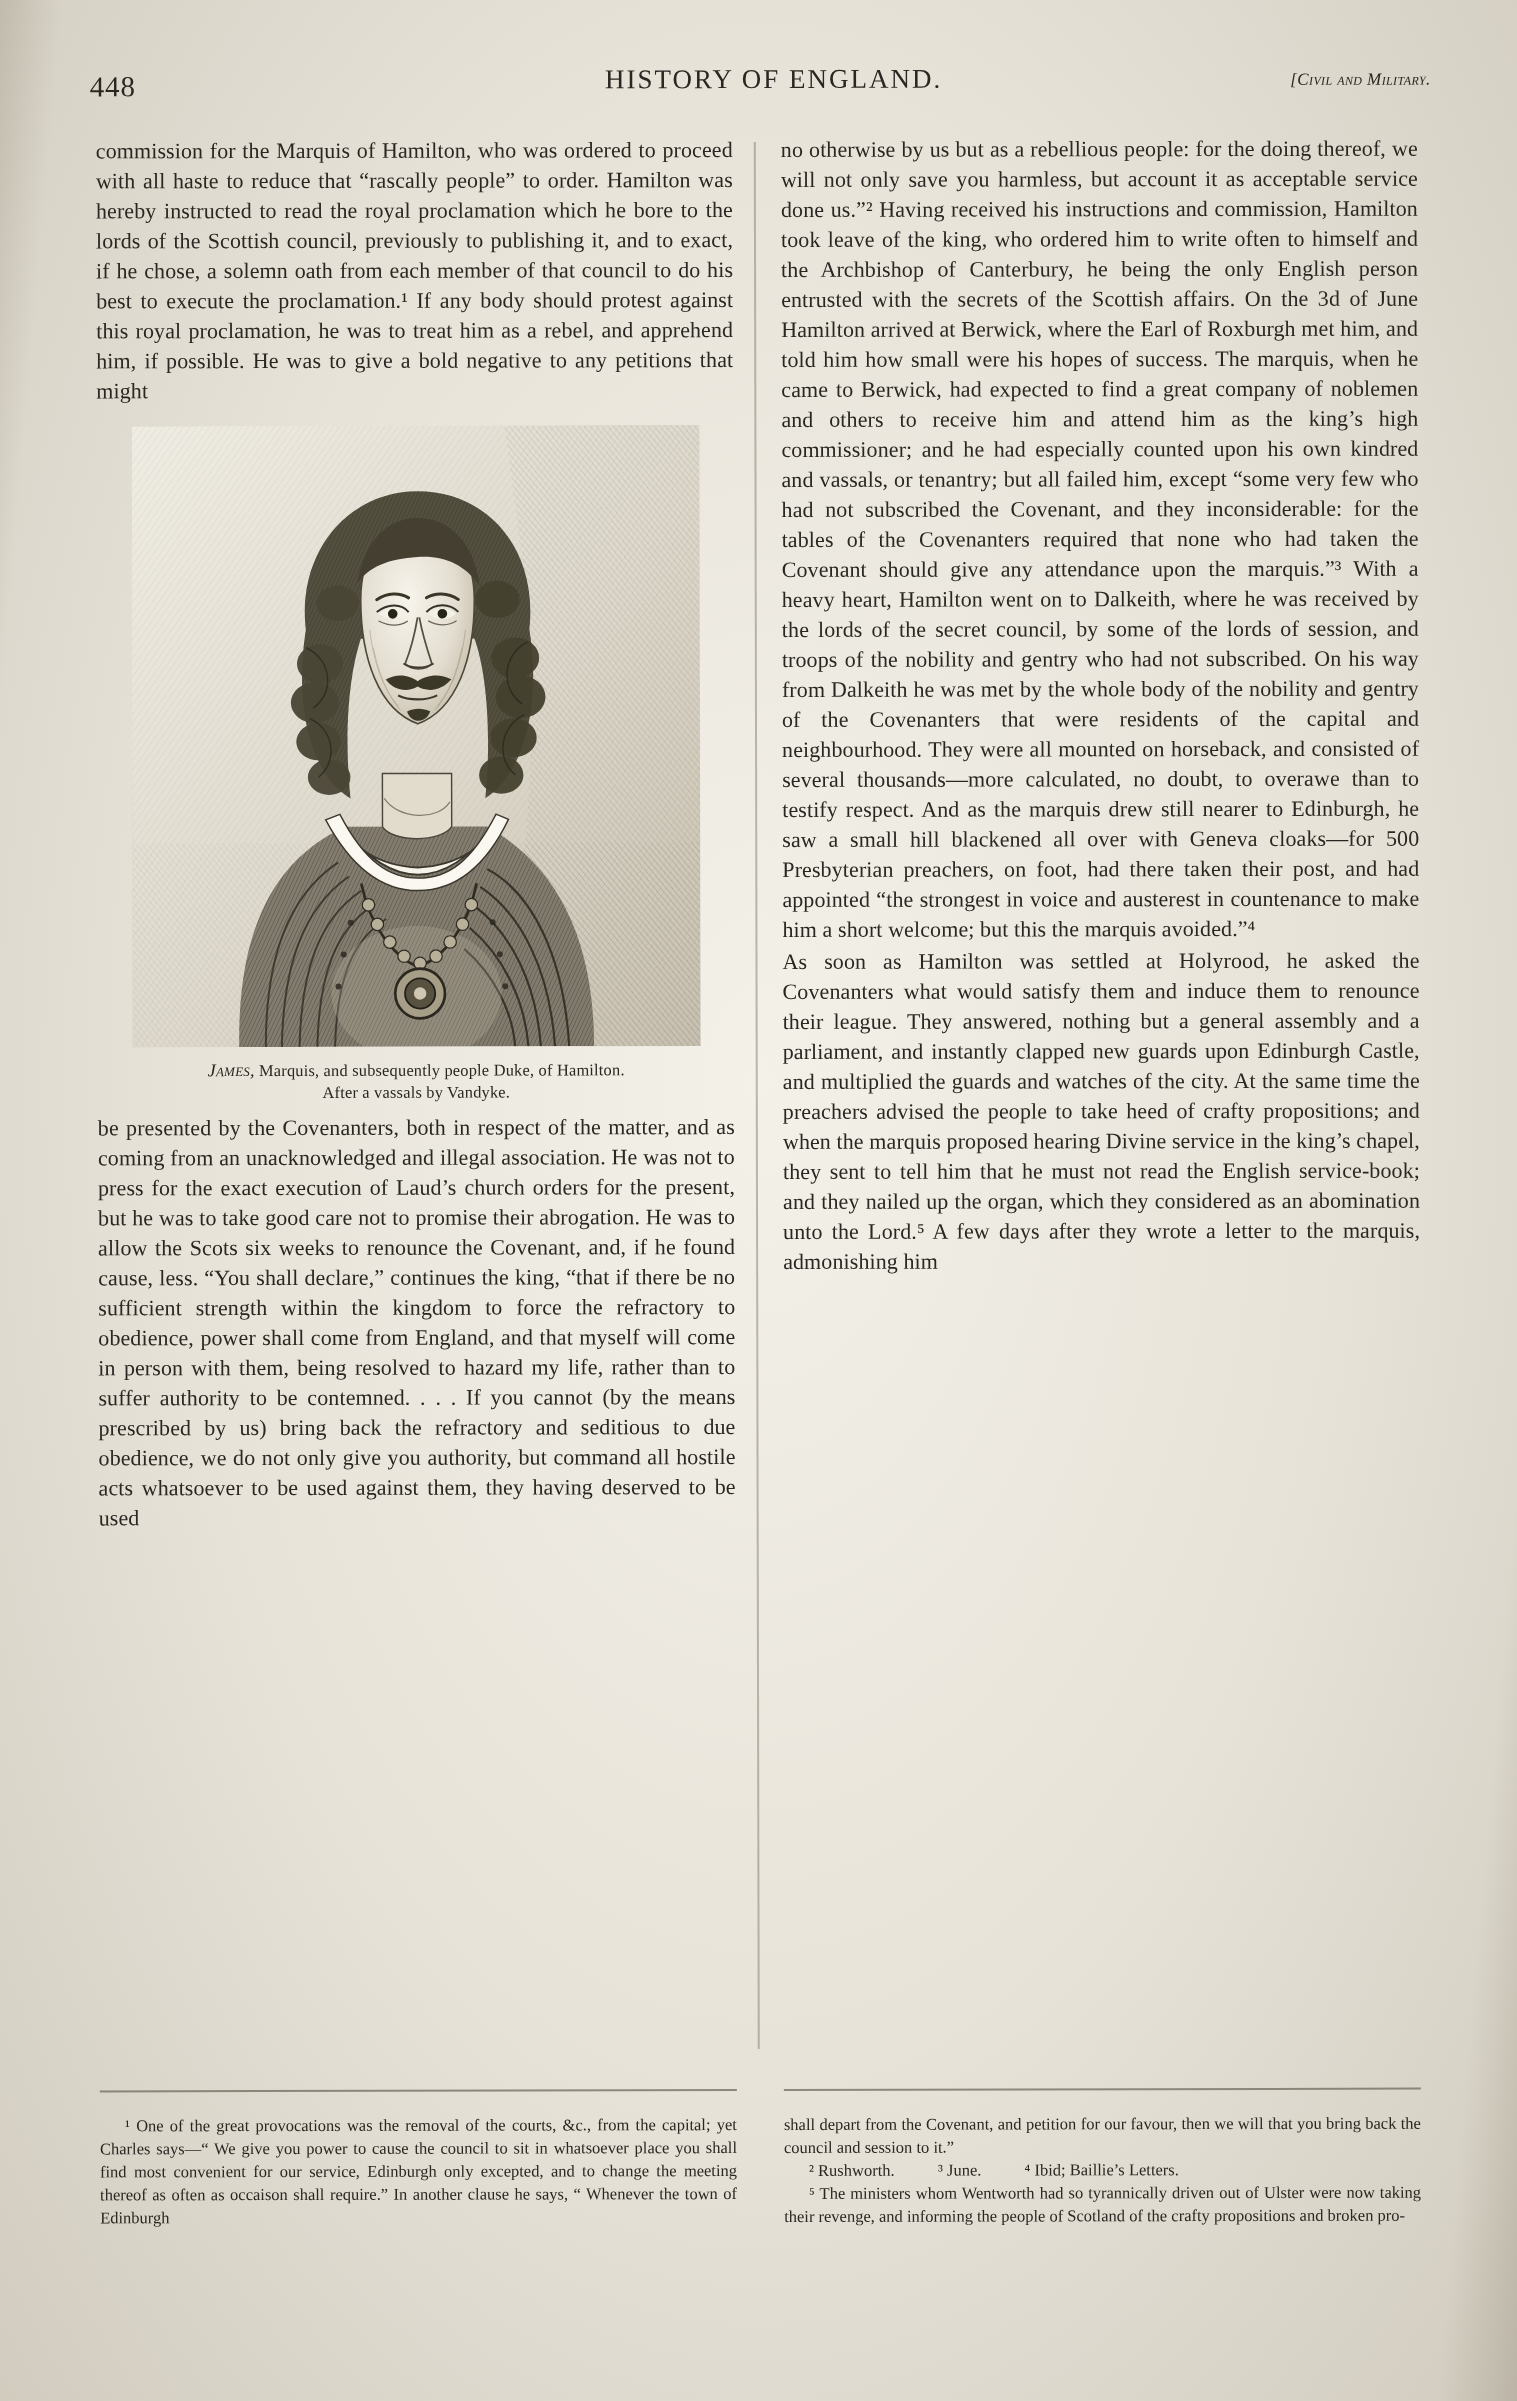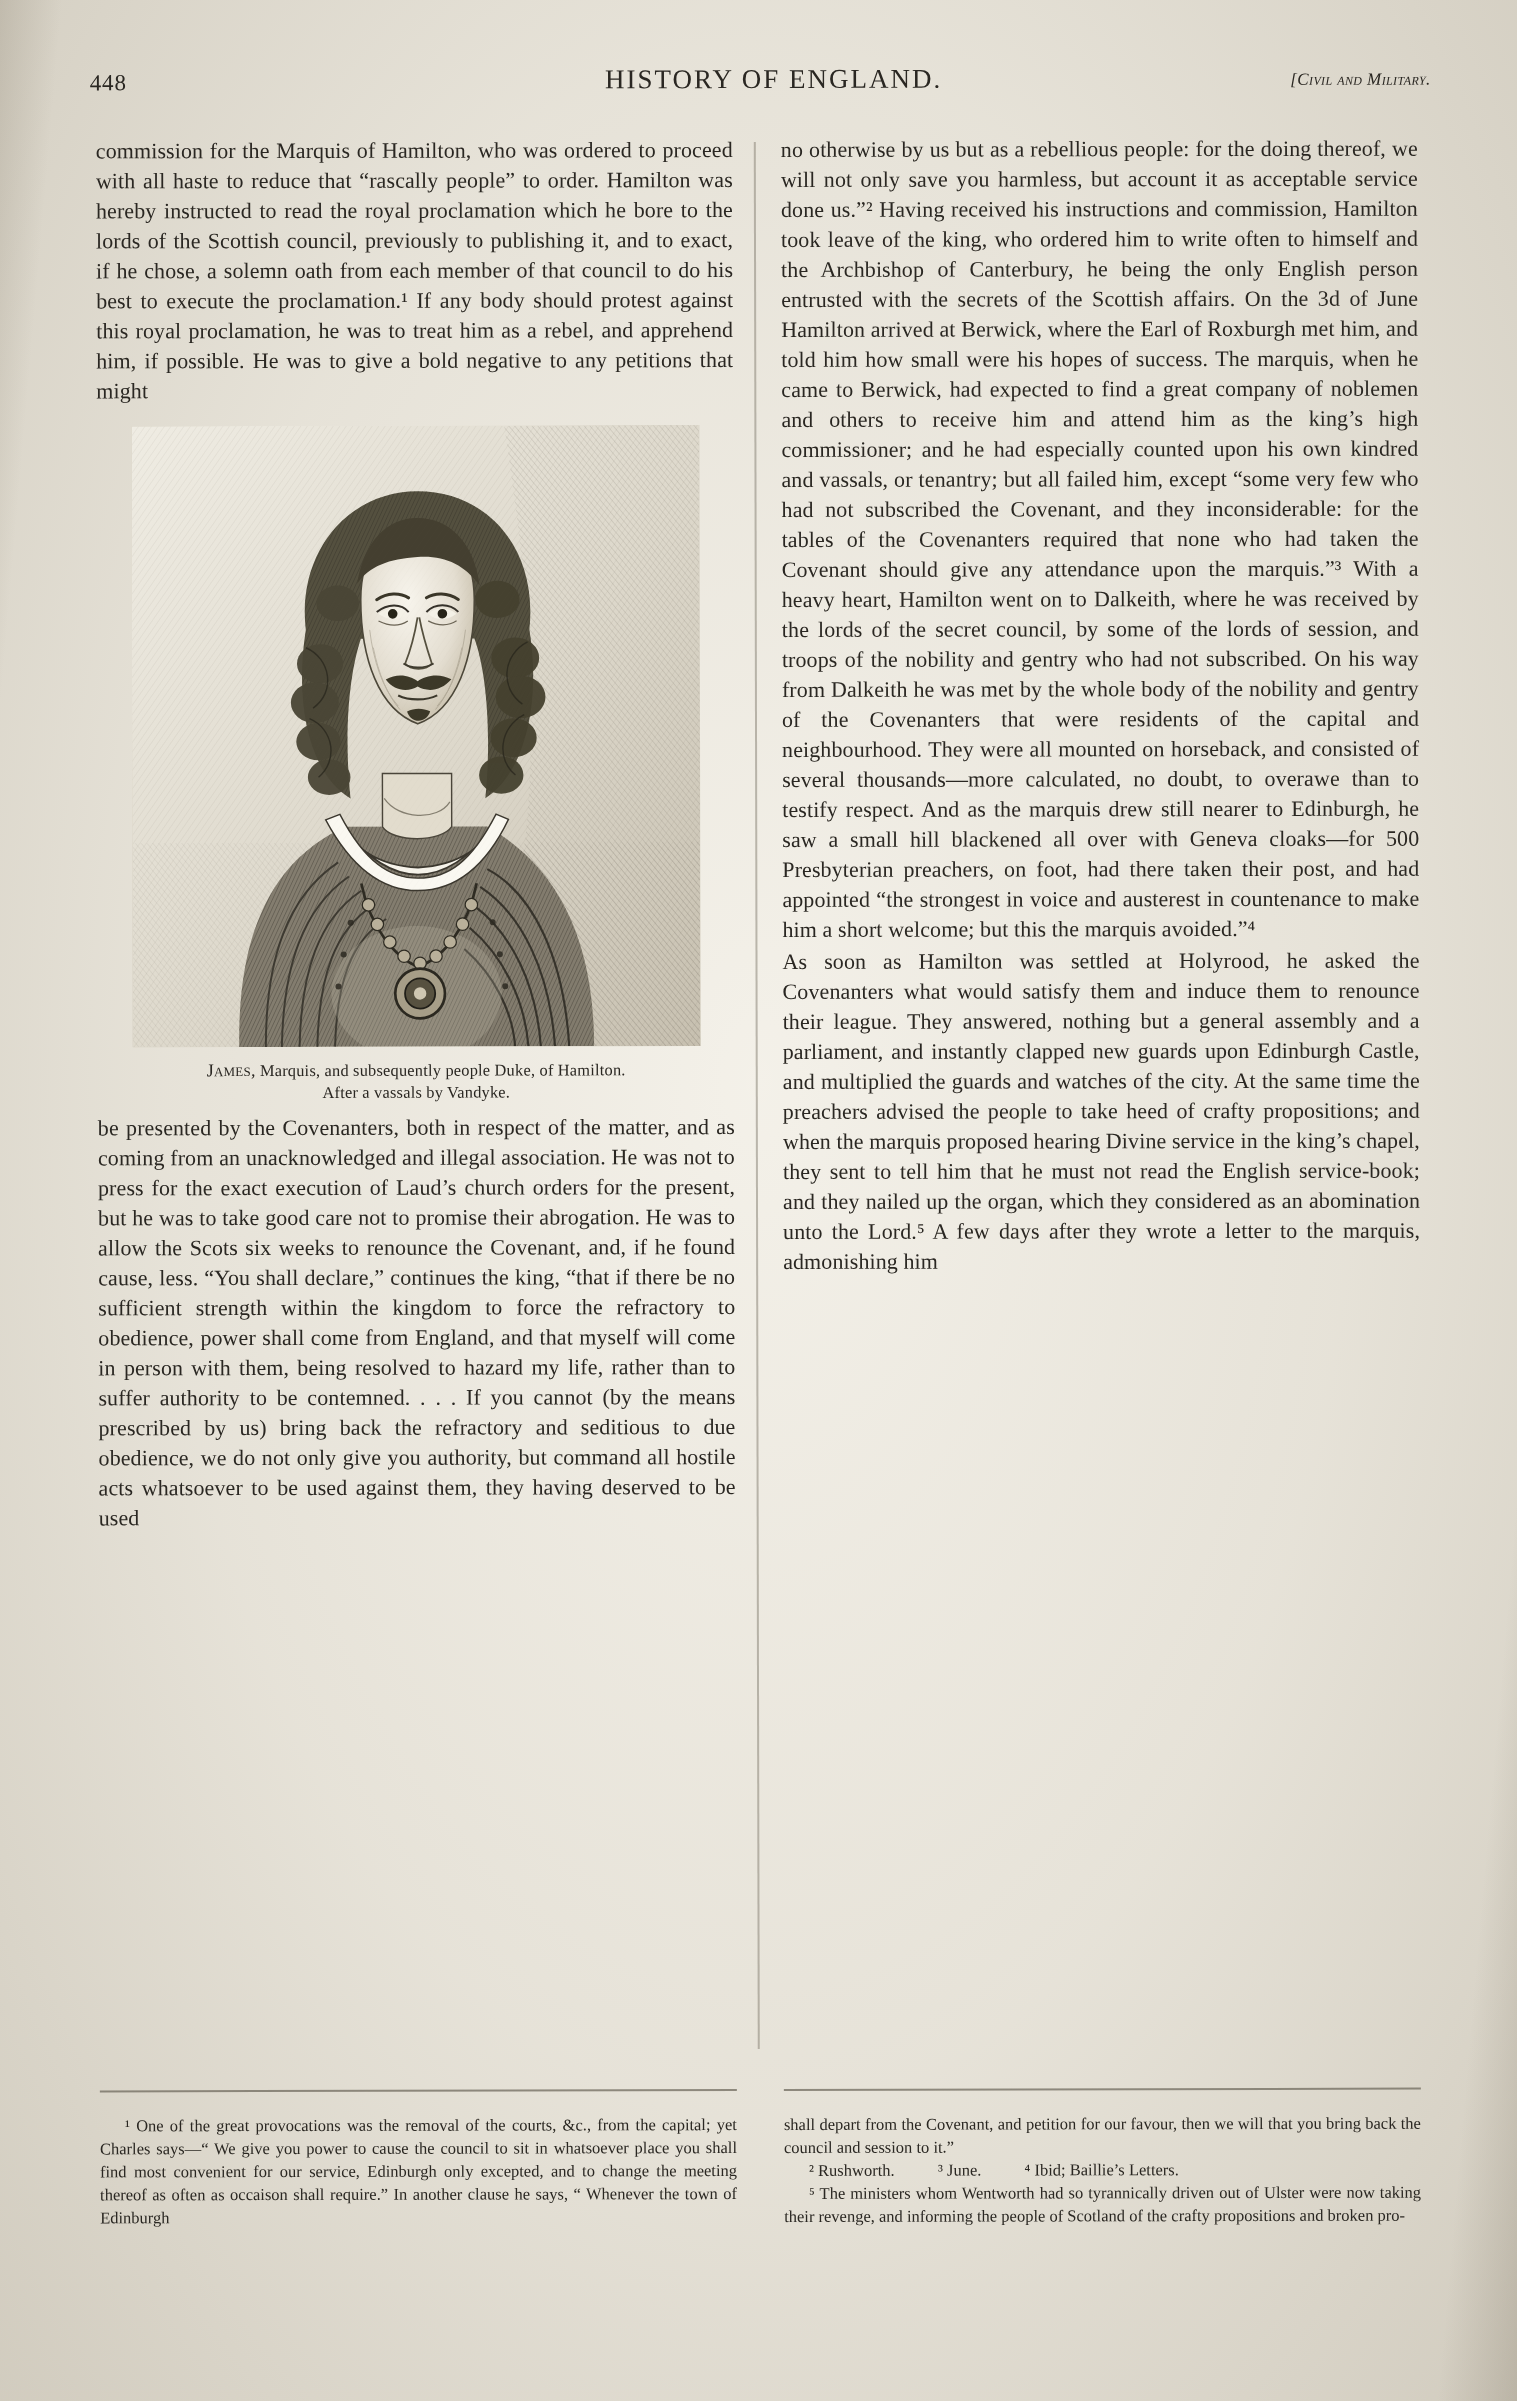--- a/index.html
+++ b/index.html
@@ -47,21 +47,21 @@
     position: absolute;
     top: 64px;
     left: 92px;
     right: 85px;
     height: 35px;
   }
   .hdr .folio {
     position: absolute;
     left: 0;
     top: 5.3px;
-    font-size: 23px;
+    font-size: 29px;
     letter-spacing: 0.9px;
     text-align: center;
   }
   .hdr .runhead {
     position: absolute;
     left: 0;
     right: 0;
     top: 0;
     text-align: center;
     font-size: 27px;
@@ -132,21 +132,21 @@
     overflow: hidden;
   }
   .plate svg { display: block; }
   .figcap {
     margin-top: 12.4px;
     text-align: center;
     font-size: 16.4px;
     line-height: 22px;
     letter-spacing: 0.2px;
   }
-  .figcap .sc { font-variant: small-caps; font-size: 18px; }
+  .figcap .sc { font-variant: small-caps; font-size: 18px; font-style: italic; }
 
   
   .fn-rule-left {
     position: absolute;
     left: 98px;
     top: 2089px;
     width: 637px;
     height: 1.8px;
     background: #6f6a5e;
     opacity: 0.75;

